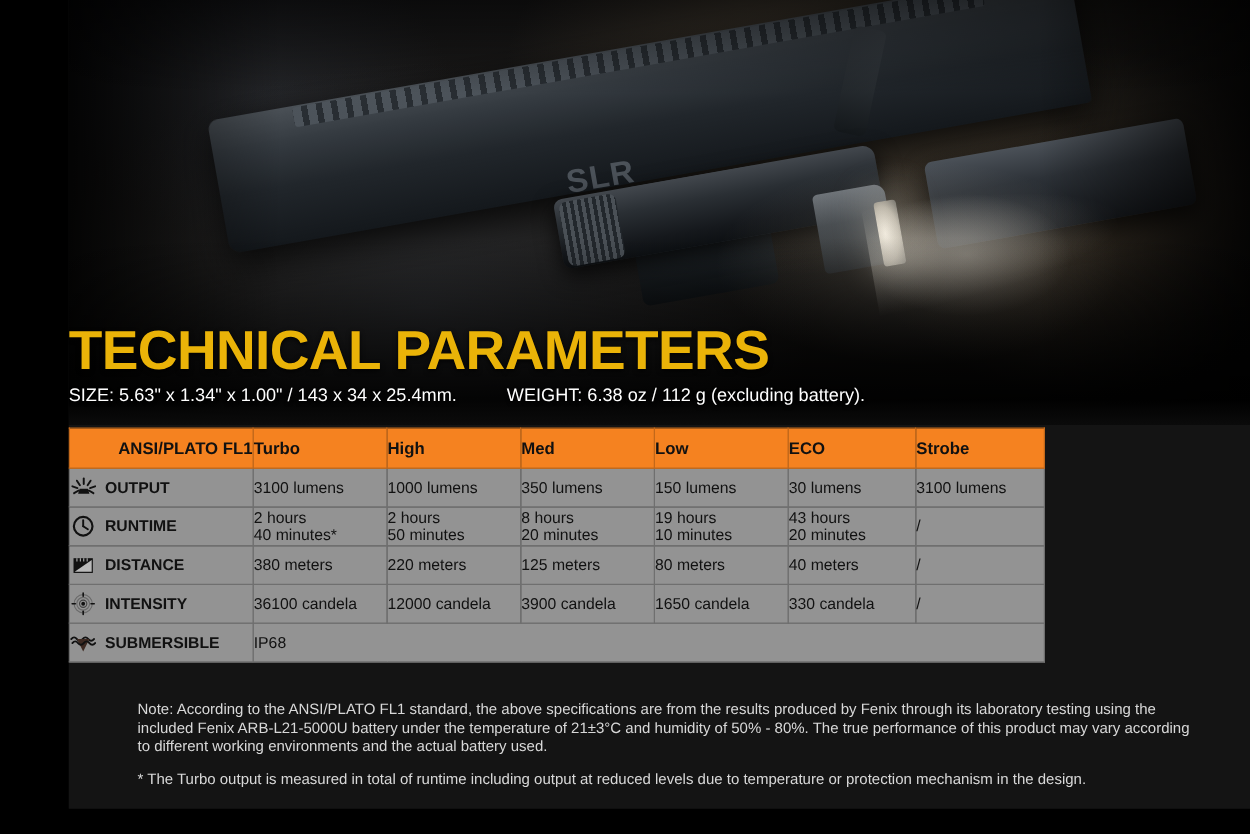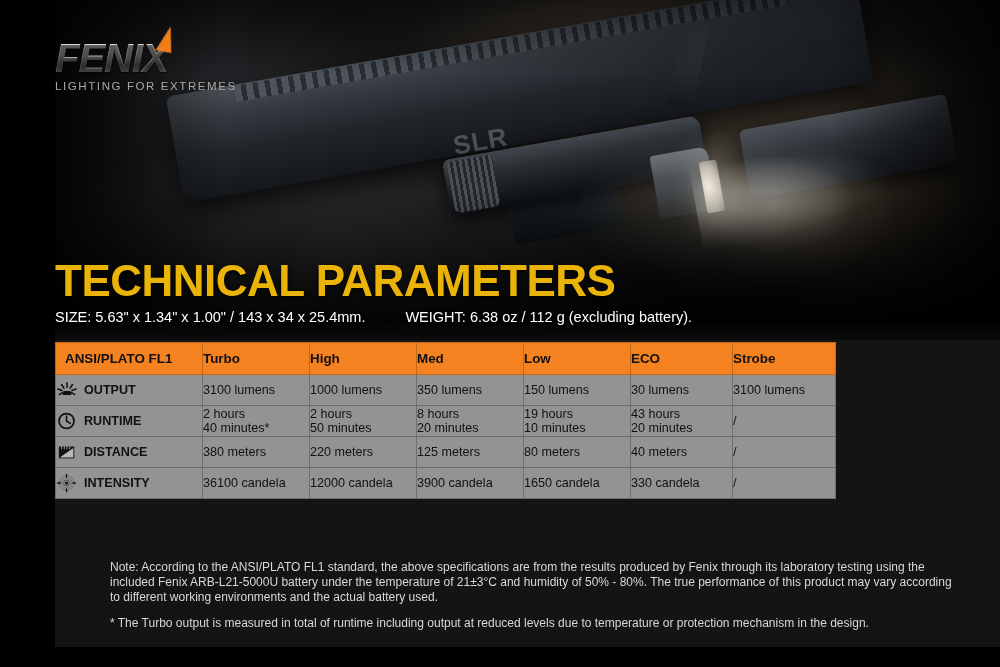--- a/index.html
+++ b/index.html
@@ -261,21 +261,21 @@
     line-height: 1.12;
   }
   table.spec thead th {
     background: #f58220;
     color: #111111;
     font-weight: bold;
     font-size: 13.4px;
     height: 31px;
     border-color: #c2681a;
   }
-  table.spec thead th.firstcol { text-align: left; padding-left: 9px; }
+  table.spec thead th.firstcol { text-align: right; padding-left: 9px; }
   table.spec tbody td { height: 30px; margin-left: 21px; }
   td.rowlabel {
     text-align: left;
     font-weight: bold;
     font-size: 12.8px;
     color: #111111;
     padding-left: 6px;
     white-space: nowrap;
   }
   .rl-inner { display: flex; align-items: center; gap: 6px; }
@@ -324,25 +324,20 @@
       <div class="vignette"></div>
     </div>
 
     <div id="notes">
       <div class="note-main">Note: According to the ANSI/PLATO FL1 standard, the above specifications are from the results produced by Fenix through its laboratory testing using the included Fenix ARB-L21-5000U battery under the temperature of 21±3°C and humidity of 50% - 80%. The true performance of this product may vary according to different working environments and the actual battery used.</div>
       <div class="note-star">* The Turbo output is measured in total of runtime including output at reduced levels due to temperature or protection mechanism in the design.</div>
     </div>
 
   </div>
 
-  <div id="logo">
-    <div class="logo-flame"></div>
-    <div class="logo-word">FENIX</div>
-    <div class="logo-tag">LIGHTING FOR EXTREMES</div>
-  </div>
 
   <div id="title">TECHNICAL PARAMETERS</div>
   <div id="specline">
     <span class="size">SIZE: 5.63" x 1.34" x 1.00" / 143 x 34 x 25.4mm.</span><span class="weight">WEIGHT: 6.38 oz / 112 g (excluding battery).</span>
   </div>
 
   <div id="table-wrap">
     <table class="spec">
       <colgroup>
         <col style="width:147px">
@@ -465,18 +460,31 @@
           </td>
           <td>36100 candela</td>
           <td>12000 candela</td>
           <td>3900 candela</td>
           <td>1650 candela</td>
           <td>330 candela</td>
           <td>/</td>
         </tr>
 
 
+        <tr>
+          <td class="rowlabel">
+            <span class="rl-inner">
+              <svg class="ricon" viewBox="0 0 24 22">
+                <path d="M1 8 q2.5 -3 5 0 t5 0 t5 0 t5 0" fill="none" stroke="#111" stroke-width="1.7" stroke-linecap="round"></path>
+                <path d="M6 8 L17 8 L11.5 19 Z" fill="#3e2a22"></path>
+                <path d="M2 11.5 q2.5 -3 5 0 t5 0 t5 0 t5 0" fill="none" stroke="#111" stroke-width="1.7" stroke-linecap="round"></path>
+              </svg>
+              <span class="rl-text">SUBMERSIBLE</span>
+            </span>
+          </td>
+          <td colspan="6">IP68</td>
+        </tr>
 
       </tbody>
     </table>
   </div>
 
 </div>
 
 </body></html>

